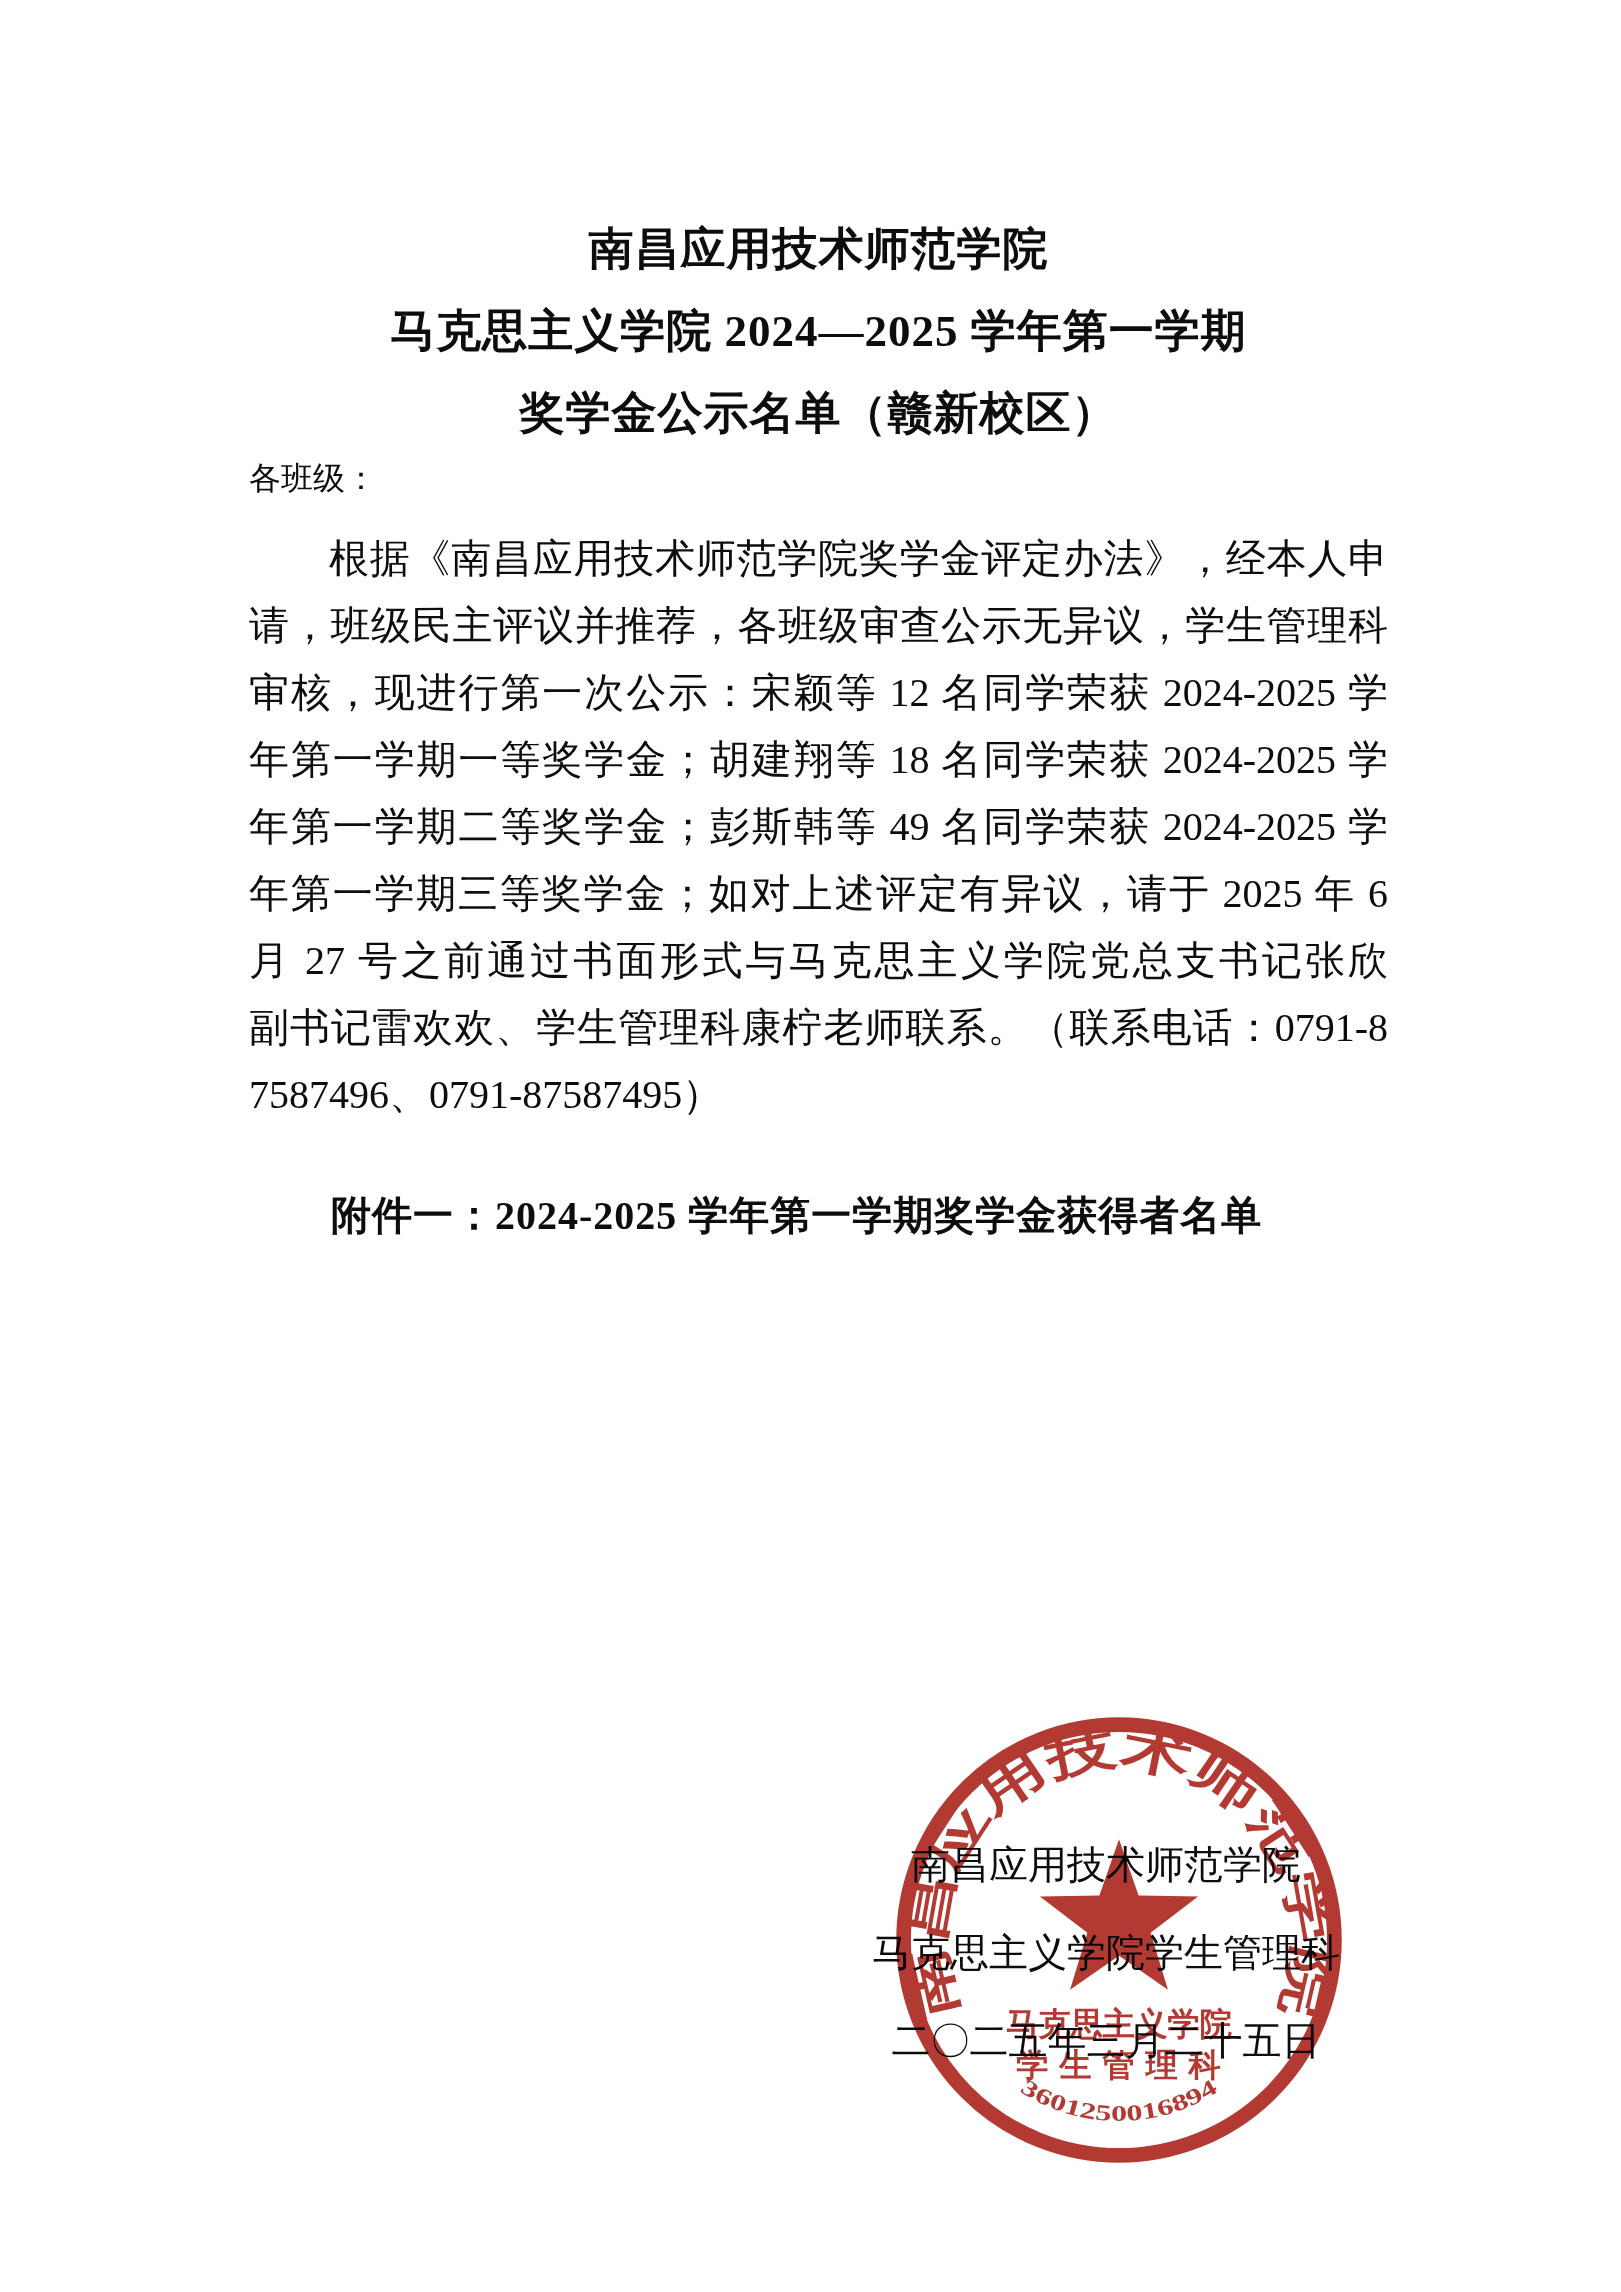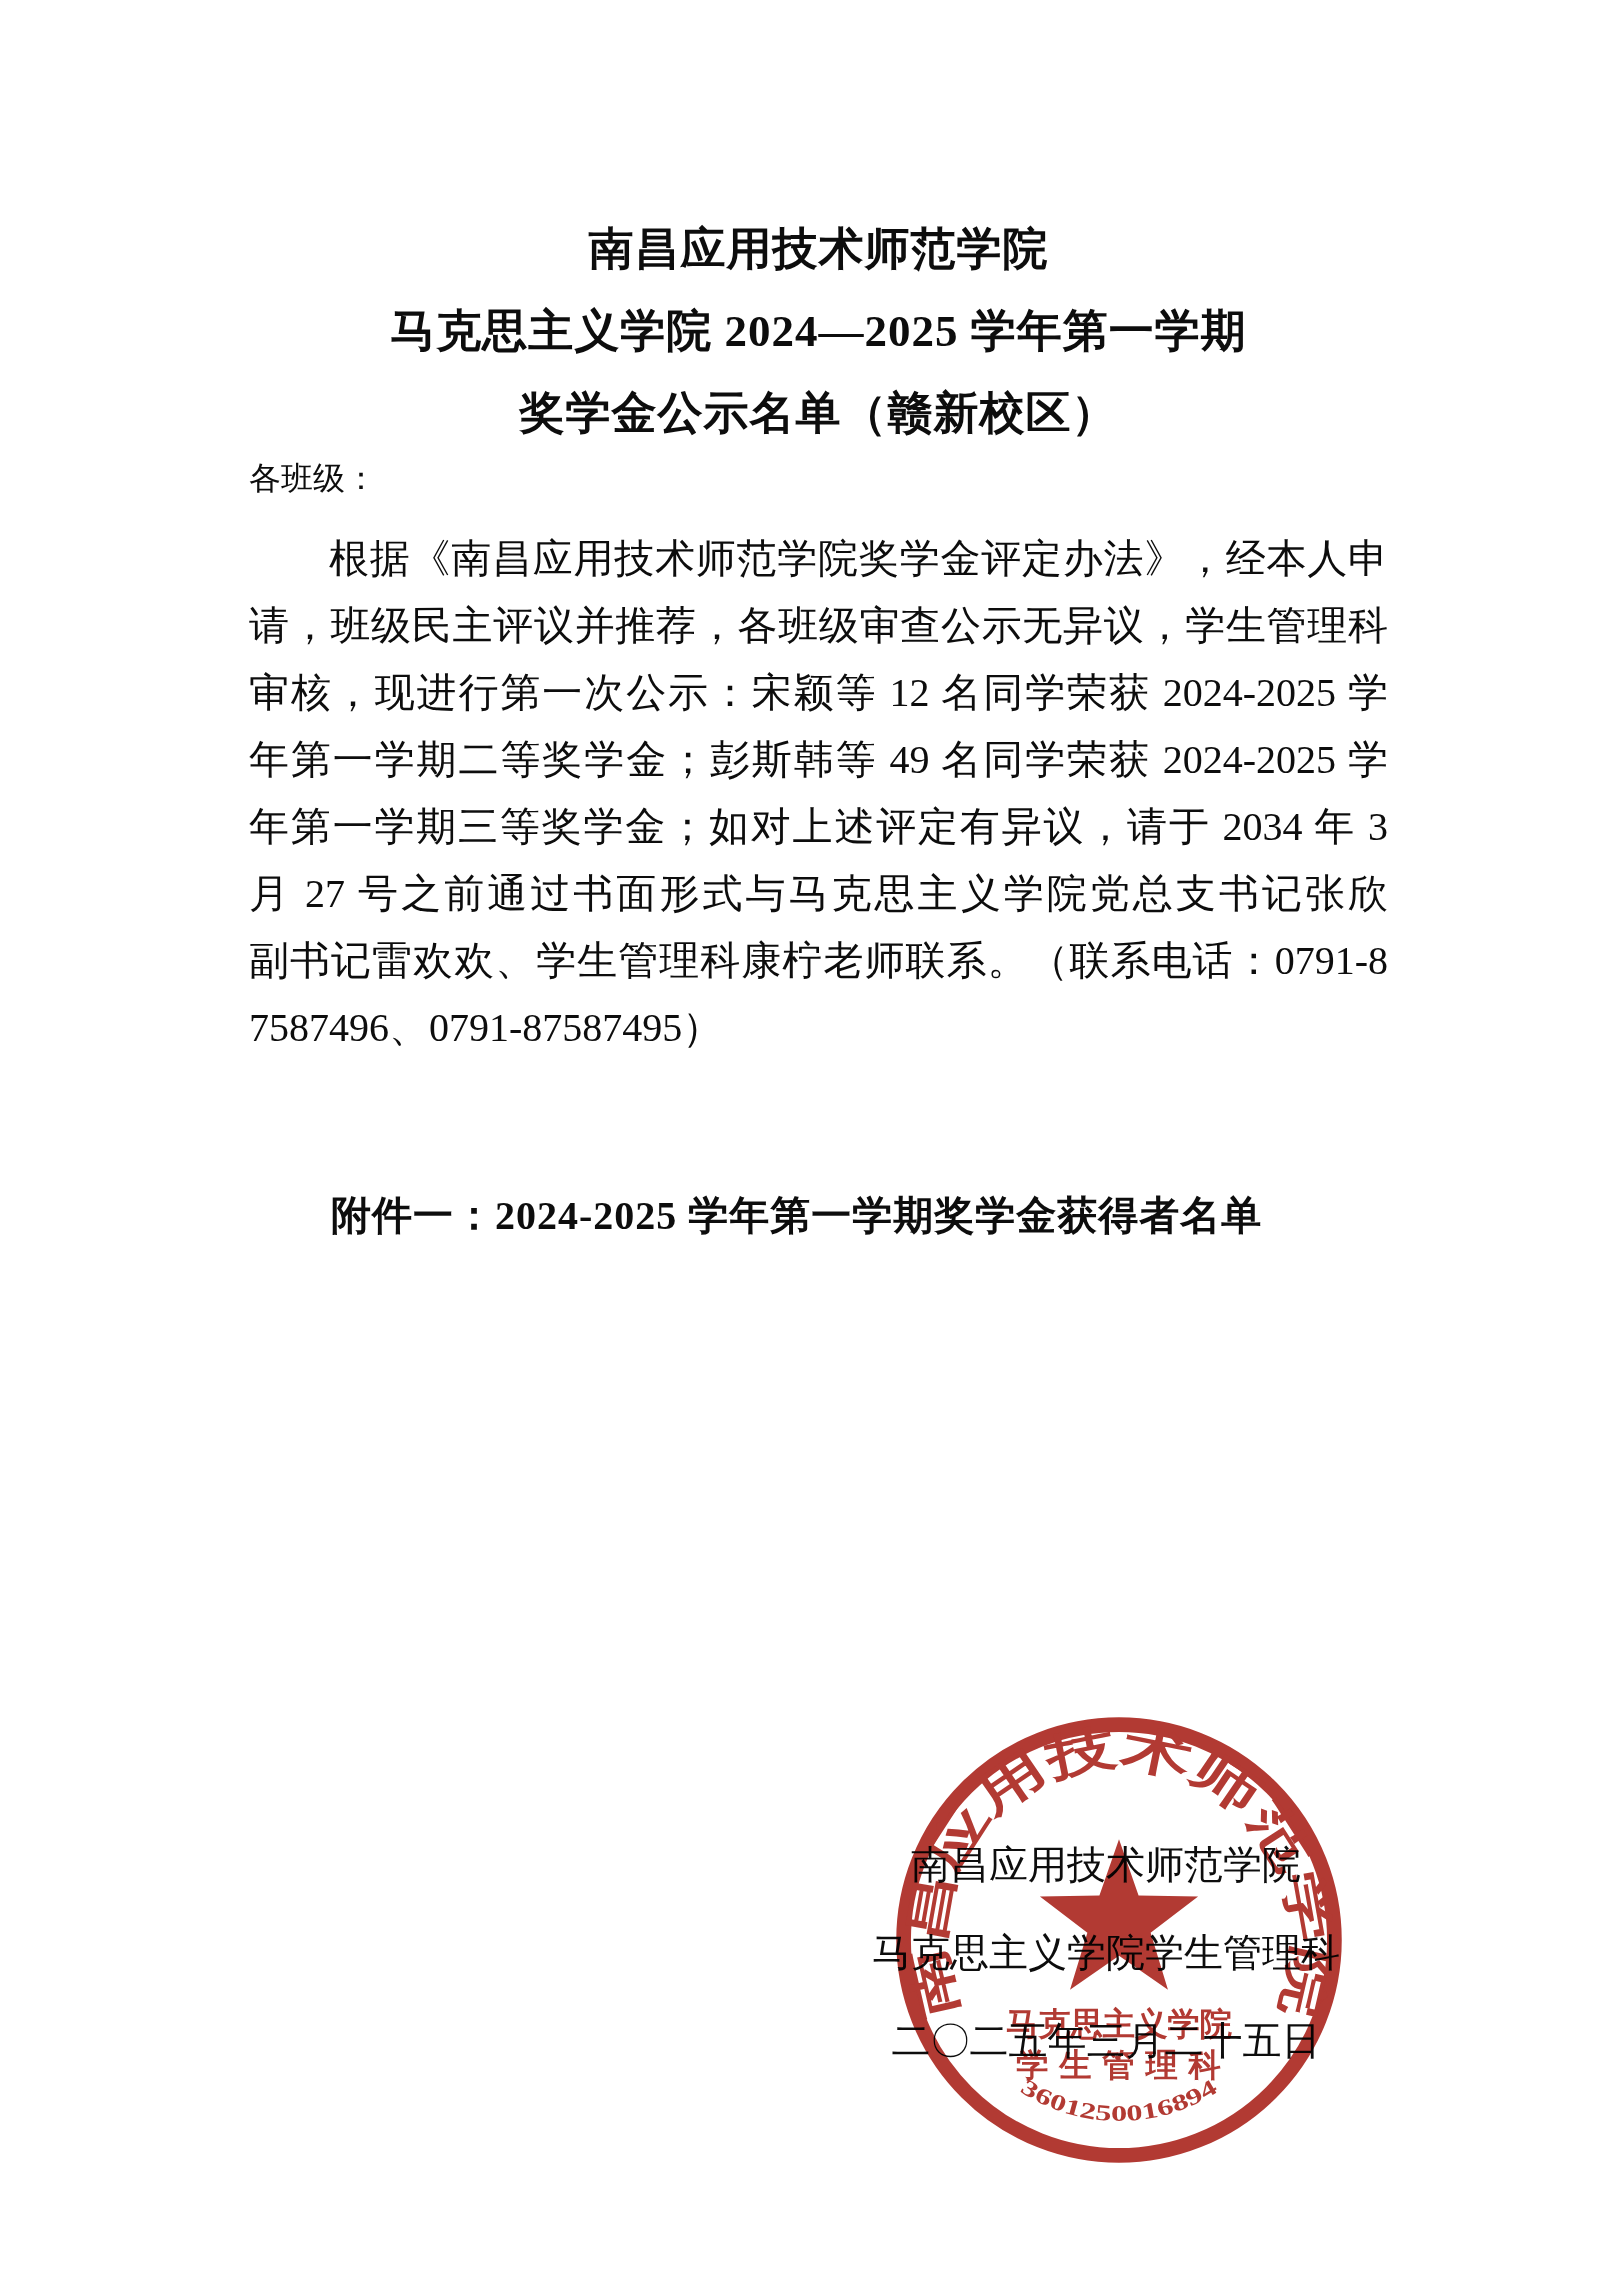--- a/index.html
+++ b/index.html
@@ -88,22 +88,23 @@
     <div class="tline">马克思主义学院 2024—2025 学年第一学期</div>
     <div class="tline">奖学金公示名单（赣新校区）</div>
   </div>
 
   <div class="salutation">各班级：</div>
 
   <div class="body-block">
     <div class="bline indent">根据《南昌应用技术师范学院奖学金评定办法》，经本人申</div>
     <div class="bline">请，班级民主评议并推荐，各班级审查公示无异议，学生管理科</div>
     <div class="bline">审核，现进行第一次公示：宋颖等 12 名同学荣获 2024-2025 学</div>
+    <div class="bline">年第一学期一等奖学金；胡建翔等 18 名同学荣获 2024-2025 学</div>
     <div class="bline">年第一学期二等奖学金；彭斯韩等 49 名同学荣获 2024-2025 学</div>
-    <div class="bline">年第一学期三等奖学金；如对上述评定有异议，请于 2034 年 3</div>
+    <div class="bline">年第一学期三等奖学金；如对上述评定有异议，请于 2025 年 6</div>
     <div class="bline">月 27 号之前通过书面形式与马克思主义学院党总支书记张欣康、</div>
     <div class="bline">副书记雷欢欢、学生管理科康柠老师联系。（联系电话：0791-8</div>
     <div class="bline plain">7587496、0791-87587495）</div>
   </div>
 
   <div class="attachment">附件一：2024-2025 学年第一学期奖学金获得者名单</div>
 
   <div class="signature">
     <div class="sline">南昌应用技术师范学院</div>
     <div class="sline">马克思主义学院学生管理科</div>

